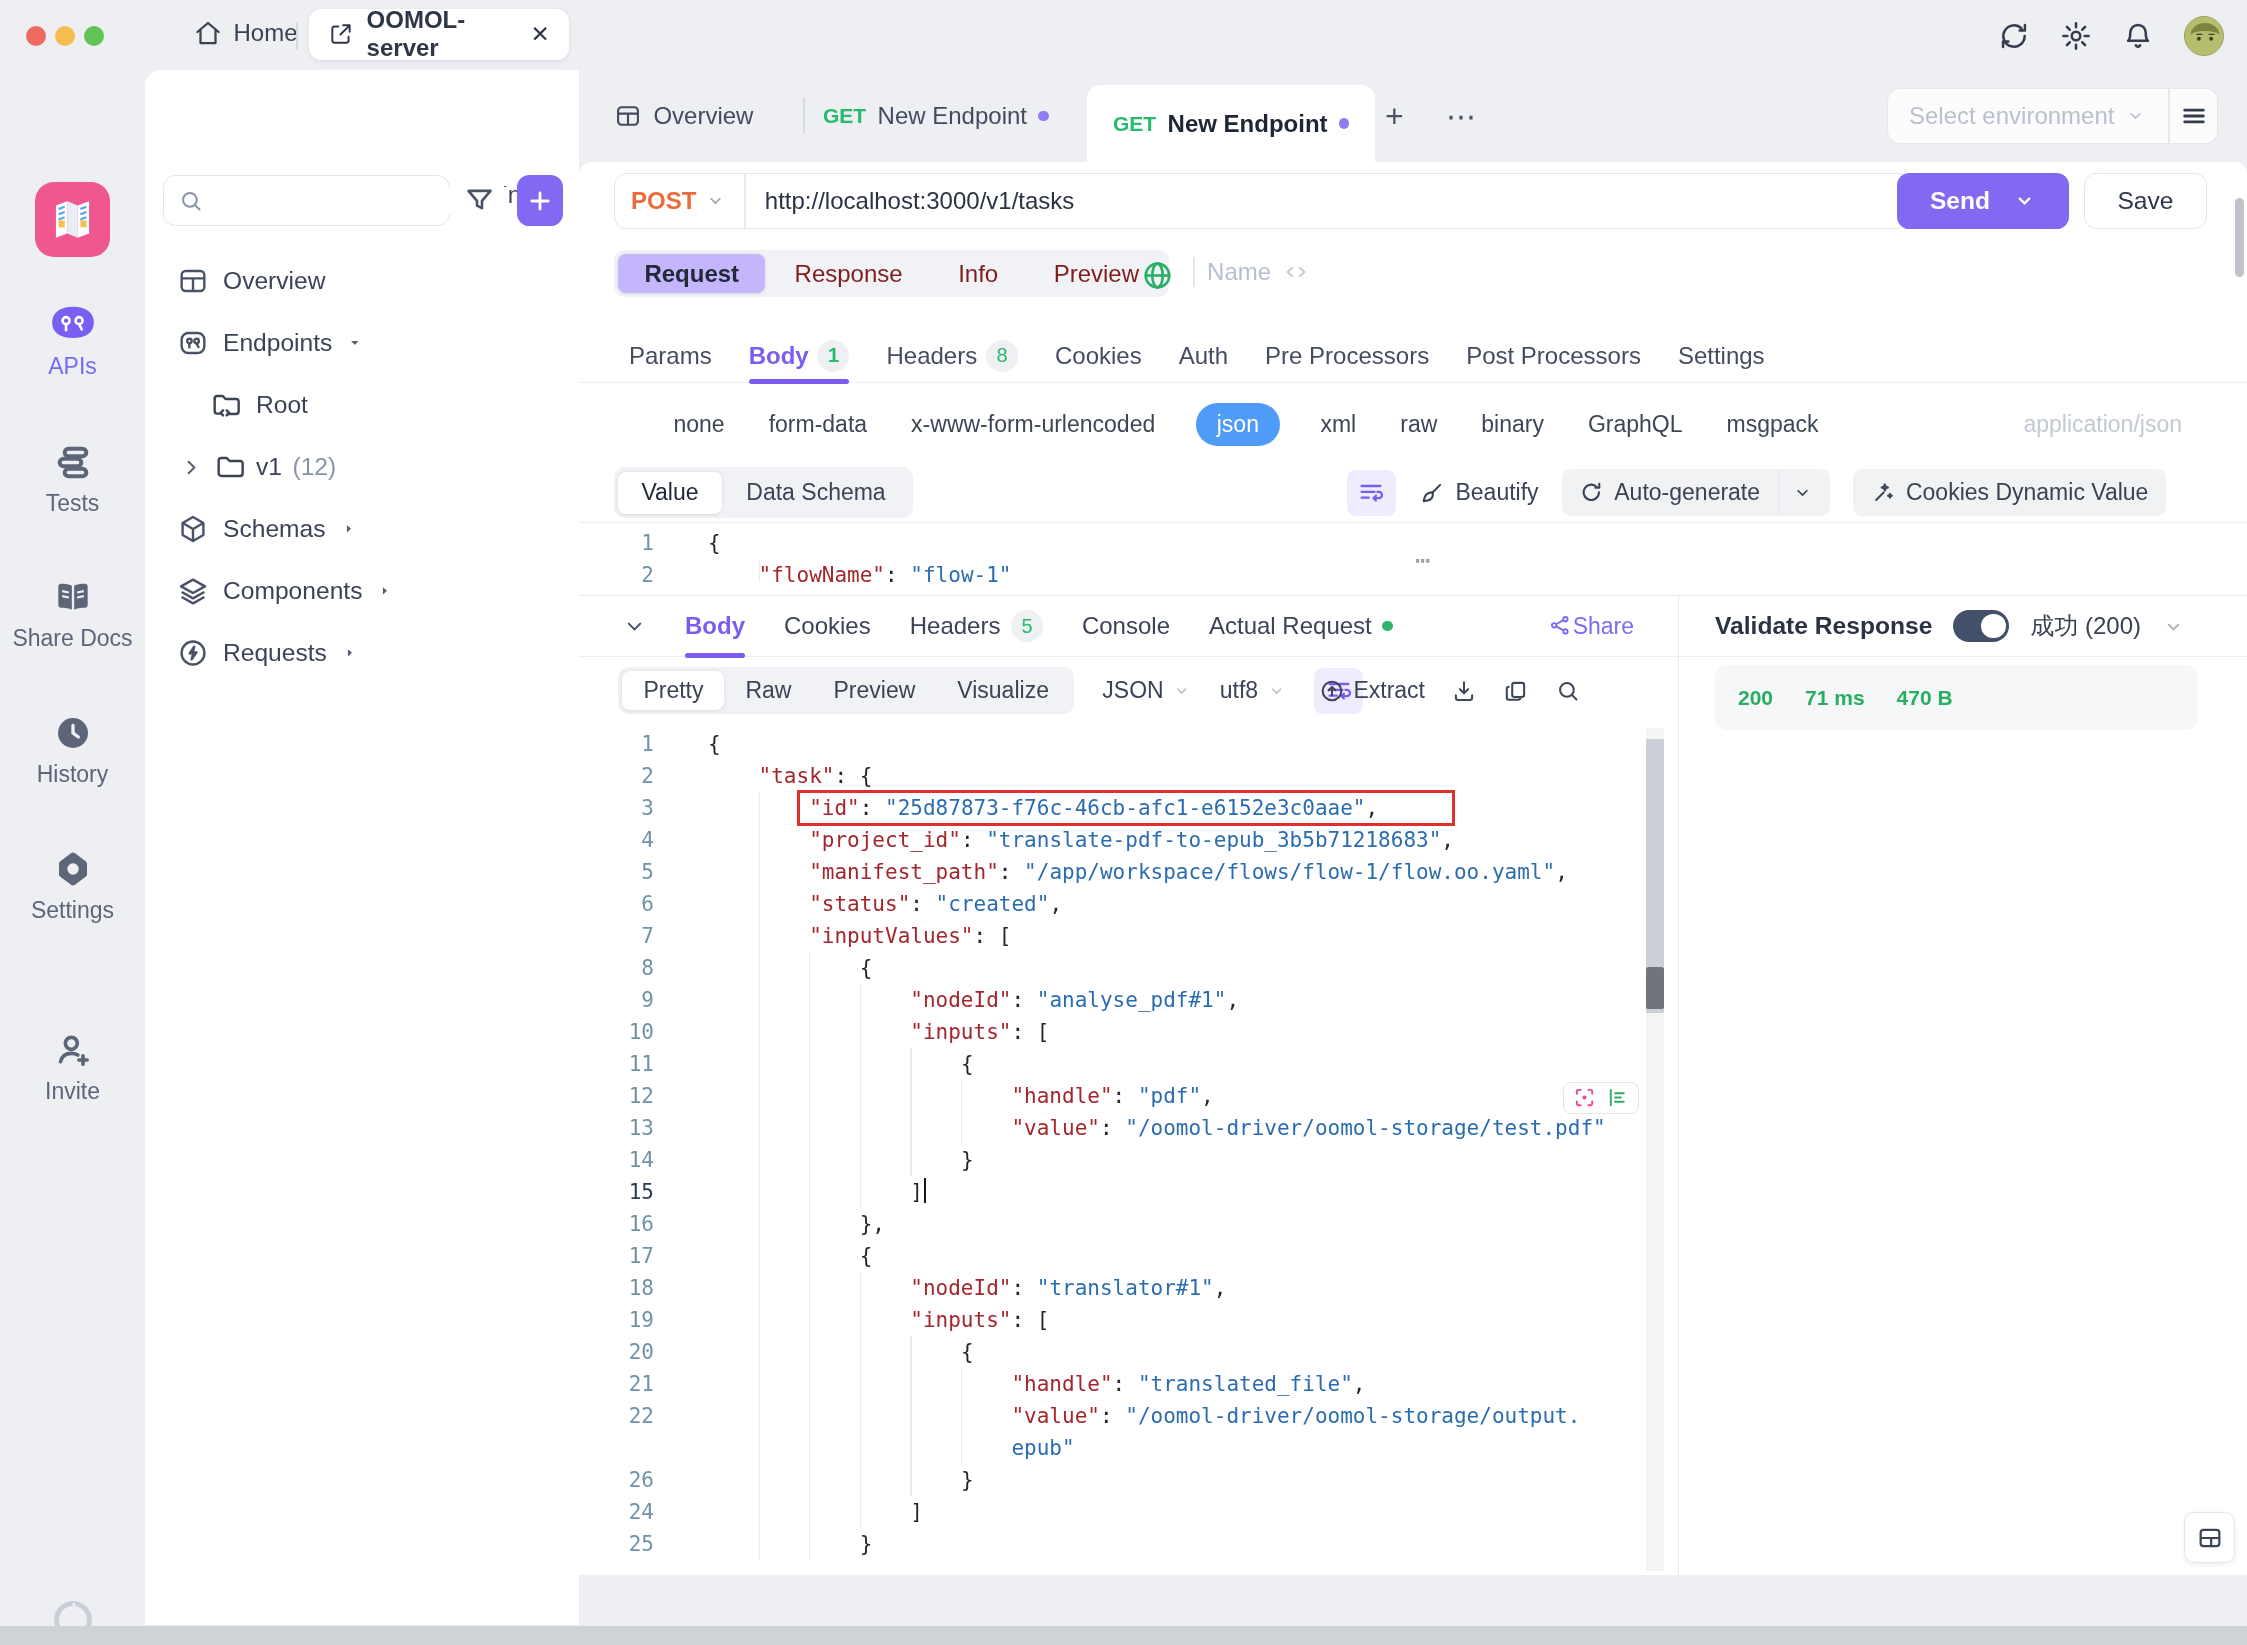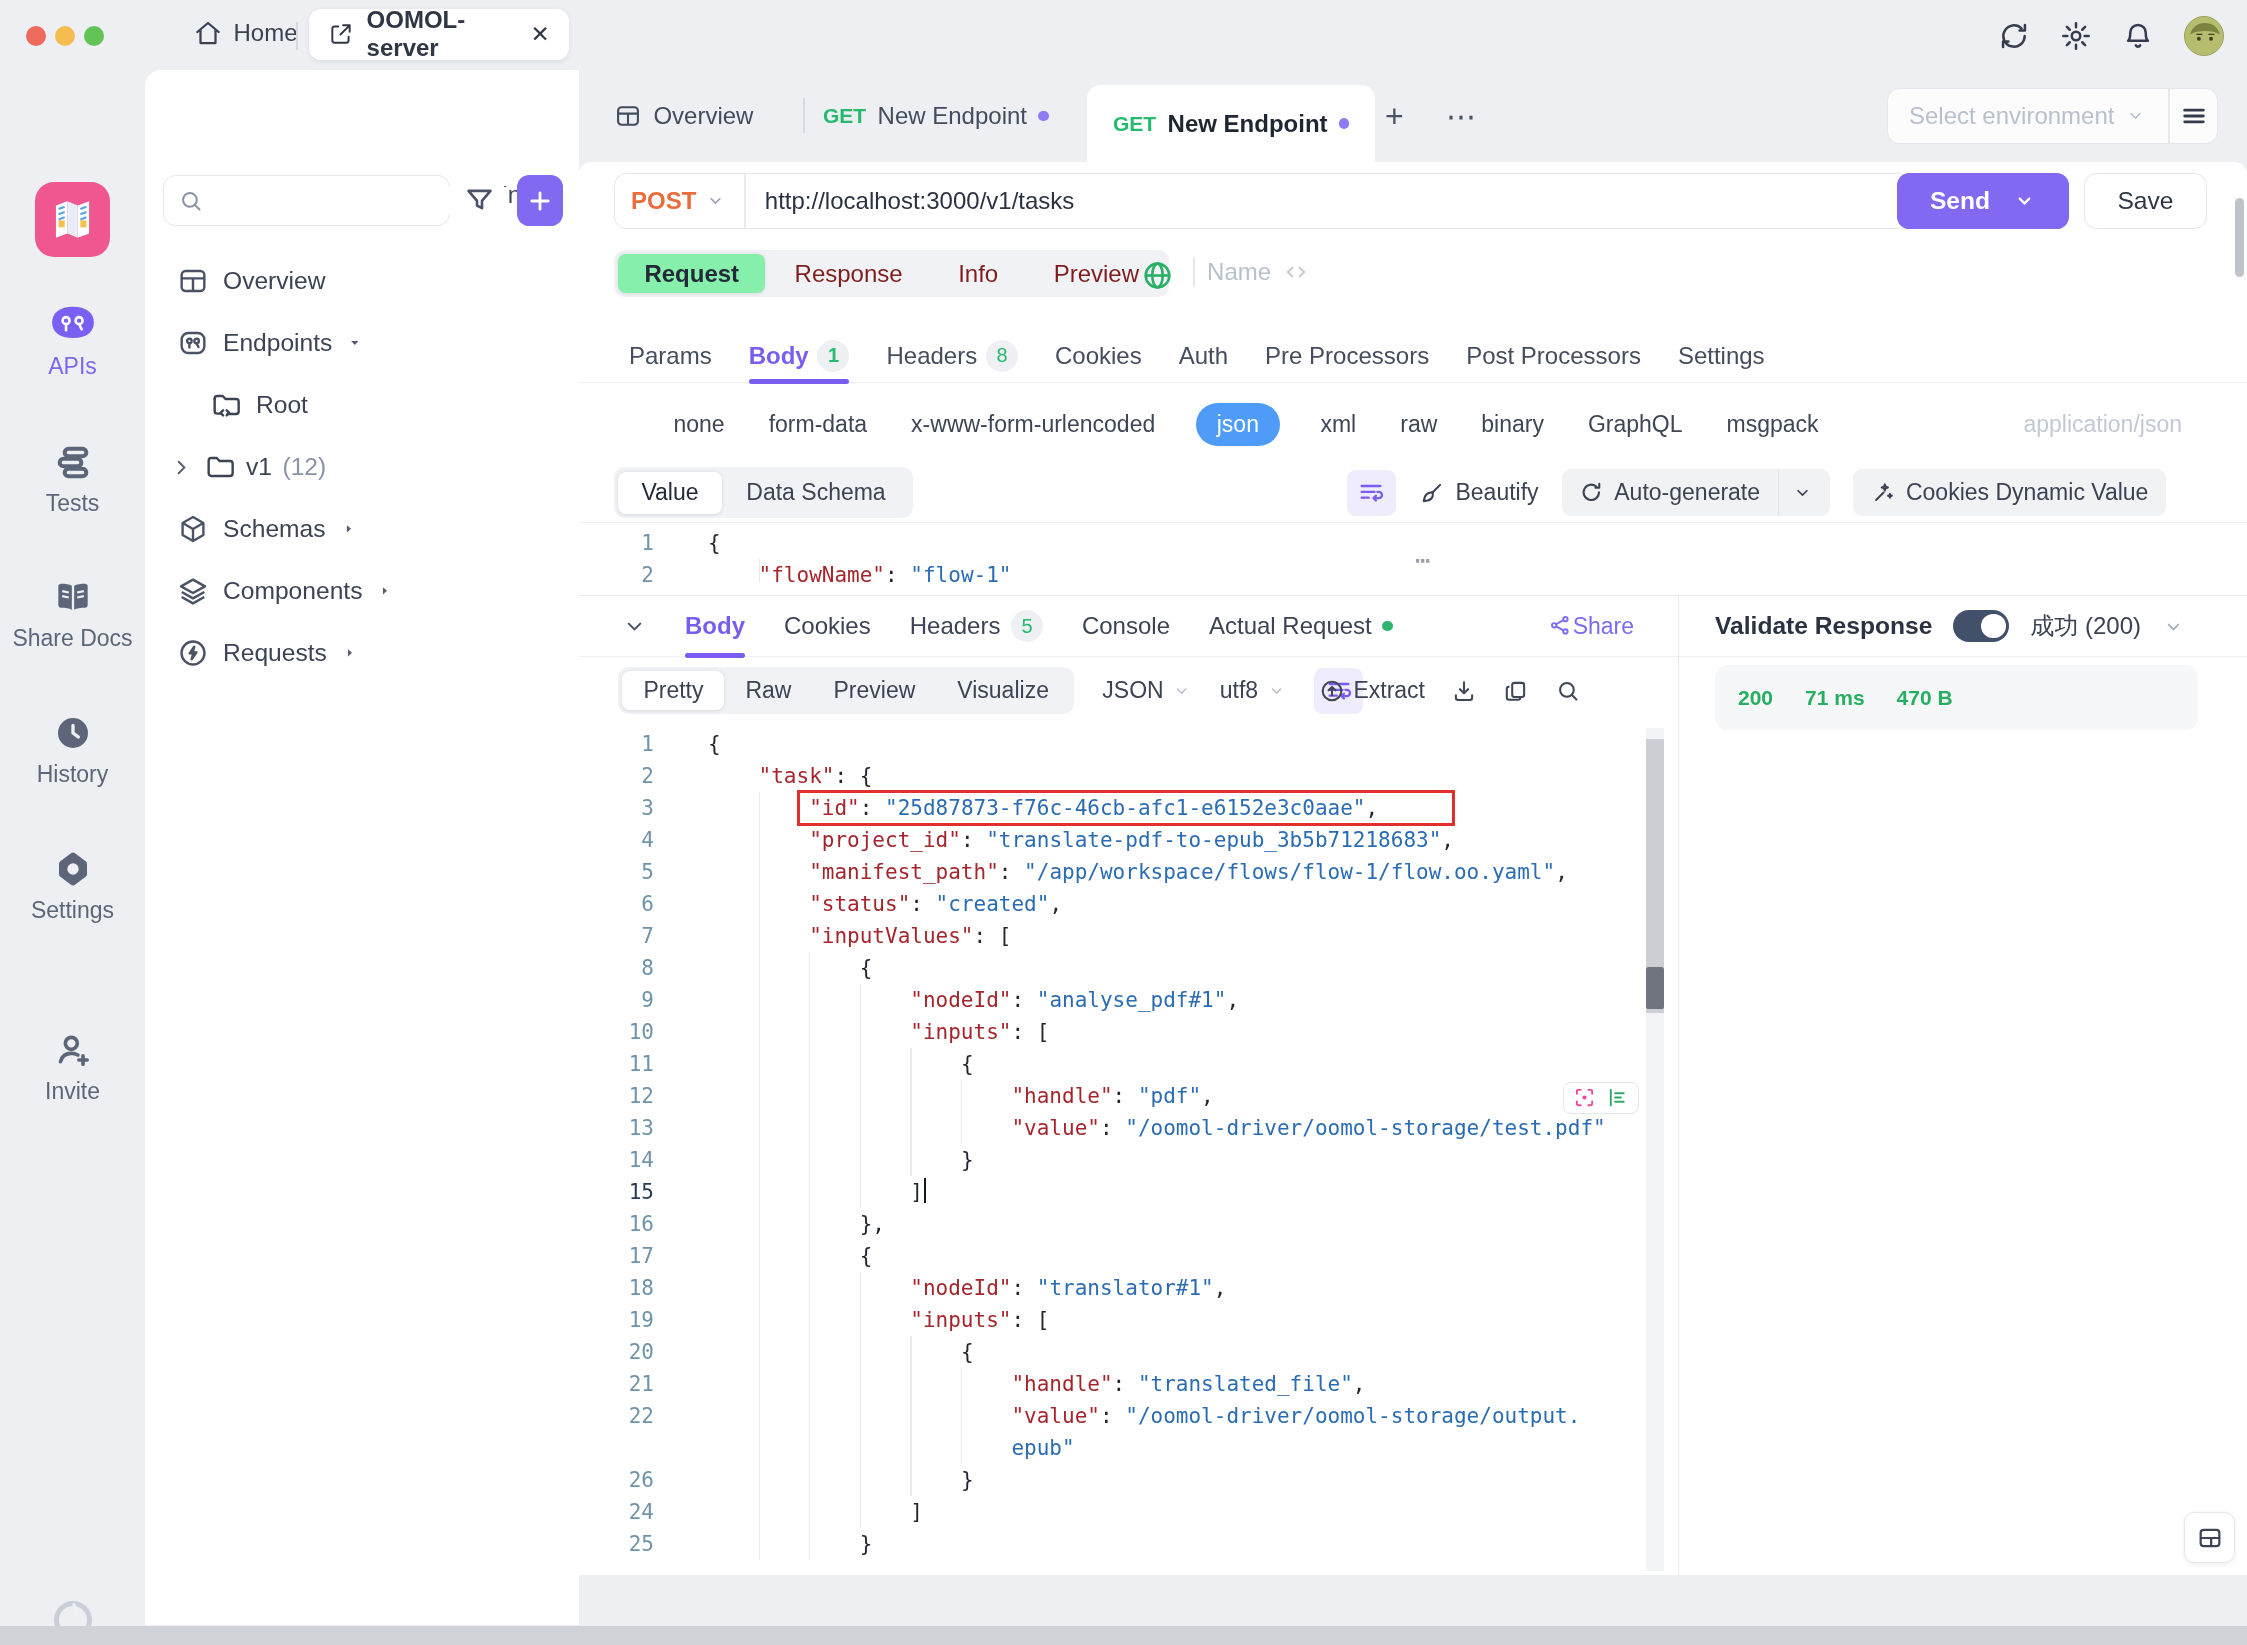--- a/index.html
+++ b/index.html
@@ -66,21 +66,21 @@
   .urlrow{position:absolute;left:35px;top:10.5px;width:1296px;height:56px;border:1.8px solid #e3e6ea;border-radius:12.3px;display:flex;align-items:center;background:#fff}
   .method{display:flex;align-items:center;gap:8.8px;padding:0 17.6px 0 16px;font-weight:bold;font-size:24px;color:var(--orange)}
   .url-sep{width:1.8px;height:100%;background:#e9ebef}
   .urlrow input{flex:1;border:none;outline:none;font-size:24px;color:#2b3242;padding-left:19.3px;font-family:inherit;background:transparent}
   .sendbtn{position:absolute;left:1318px;top:10.5px;width:172px;height:56px;background:var(--send);border-radius:12.3px;display:flex;align-items:center;justify-content:center;gap:23px;color:#fff;font-size:24.6px;font-weight:bold}
   .savebtn{position:absolute;left:1505px;top:10.5px;width:123px;height:56px;background:#fff;border:1.8px solid #e3e6ea;border-radius:12.3px;display:flex;align-items:center;justify-content:center;font-size:24.6px;color:#2f3646}
 
   
   .viewtabs{position:absolute;left:35px;top:88px;height:47px;background:#f1f2f5;border-radius:10.5px;display:flex;align-items:center;padding:0 4.4px;gap:3.5px}
   .vt{padding:0 26px;height:39px;display:flex;align-items:center;font-size:24px;color:#7f1d1d;border-radius:8px}
-  .vt.active{background:#86efac;box-shadow:0 0.9px 3.5px rgba(25,30,45,.12);font-weight:bold;color:#222938}
+  .vt.active{background:#c4b5fd;box-shadow:0 0.9px 3.5px rgba(25,30,45,.12);font-weight:bold;color:#222938}
   .globe{position:absolute;left:562px;top:97px;color:#2aaf66}
   .namebox{position:absolute;left:614px;top:95px;display:flex;align-items:center;gap:12.3px;color:#b9c0cd;font-size:24px}
   .name-sep{width:1.8px;height:30px;background:#e6e8ed}
 
   
   .secrow{position:absolute;left:0;top:167px;width:1668px;height:54px;border-bottom:1.8px solid #eceef2;display:flex;align-items:center;gap:37px;padding-left:50px;font-size:24px;color:#444c5e}
   .sec{display:flex;align-items:center;gap:8.8px;position:relative;height:100%}
   .sec.active{color:var(--accent);font-weight:bold}
   .sec.active::after{content:"";position:absolute;left:0;right:0;bottom:-1.8px;height:5.3px;border-radius:3.5px;background:var(--accent)}
   .badge{width:32px;height:32px;border-radius:50%;background:#eef0f3;color:var(--green);font-size:20px;display:flex;align-items:center;justify-content:center}
@@ -358,21 +358,21 @@
       <div class="trow" style="padding-left:65px">
         <span class="ic">
           <svg width="32" height="32" viewBox="0 0 24 24" fill="none" stroke="#3c4454" stroke-width="1.8" stroke-linecap="round" stroke-linejoin="round">
               <path d="M3.5 7.3c0-1.1.9-2 2-2h4.1l2 2.2h7.9c1.1 0 2 .9 2 2v7.2c0 1.1-.9 2-2 2h-6.3"></path>
               <path d="M3.5 7.3v9.2c0 1.1.9 2 2 2h2"></path>
               <path d="M9.8 16l-1.9 1.9 1.9 1.9M12.5 16l1.9 1.9-1.9 1.9"></path>
             </svg>
         </span>
         <span>Root</span>
       </div>
-      <div class="trow" style="padding-left:25px;gap:10.5px">
+      <div class="trow" style="padding-left:35px;gap:10.5px">
         <svg width="23" height="23" viewBox="0 0 24 24" fill="none" stroke="#555d6e" stroke-width="2" stroke-linecap="round">
             <path d="M9 6l6 6-6 6"></path>
           </svg>
         <span class="ic">
           <svg width="32" height="32" viewBox="0 0 24 24" fill="none" stroke="#3c4454" stroke-width="1.8" stroke-linejoin="round">
               <path d="M3.5 7.3c0-1.1.9-2 2-2h4.1l2 2.2h7.9c1.1 0 2 .9 2 2v7.2c0 1.1-.9 2-2 2h-14c-1.1 0-2-.9-2-2z"></path>
             </svg>
         </span>
         <span>v1</span>
         <span class="cnt">(12)</span>

